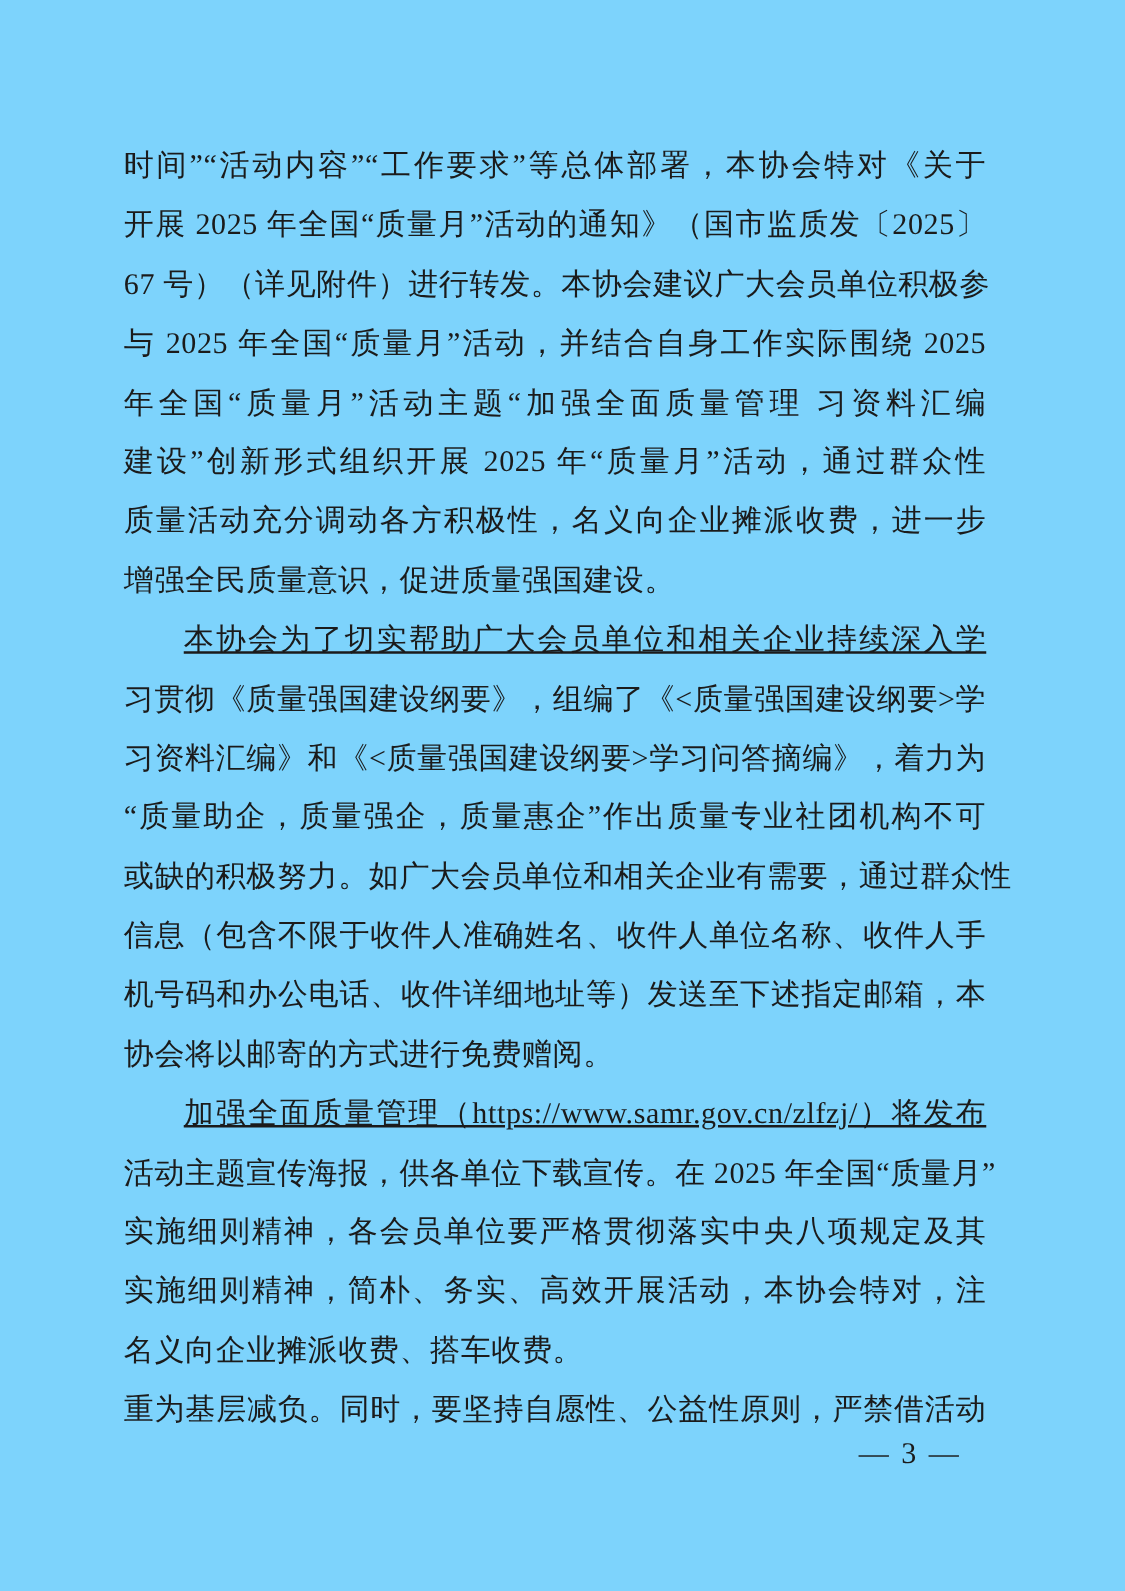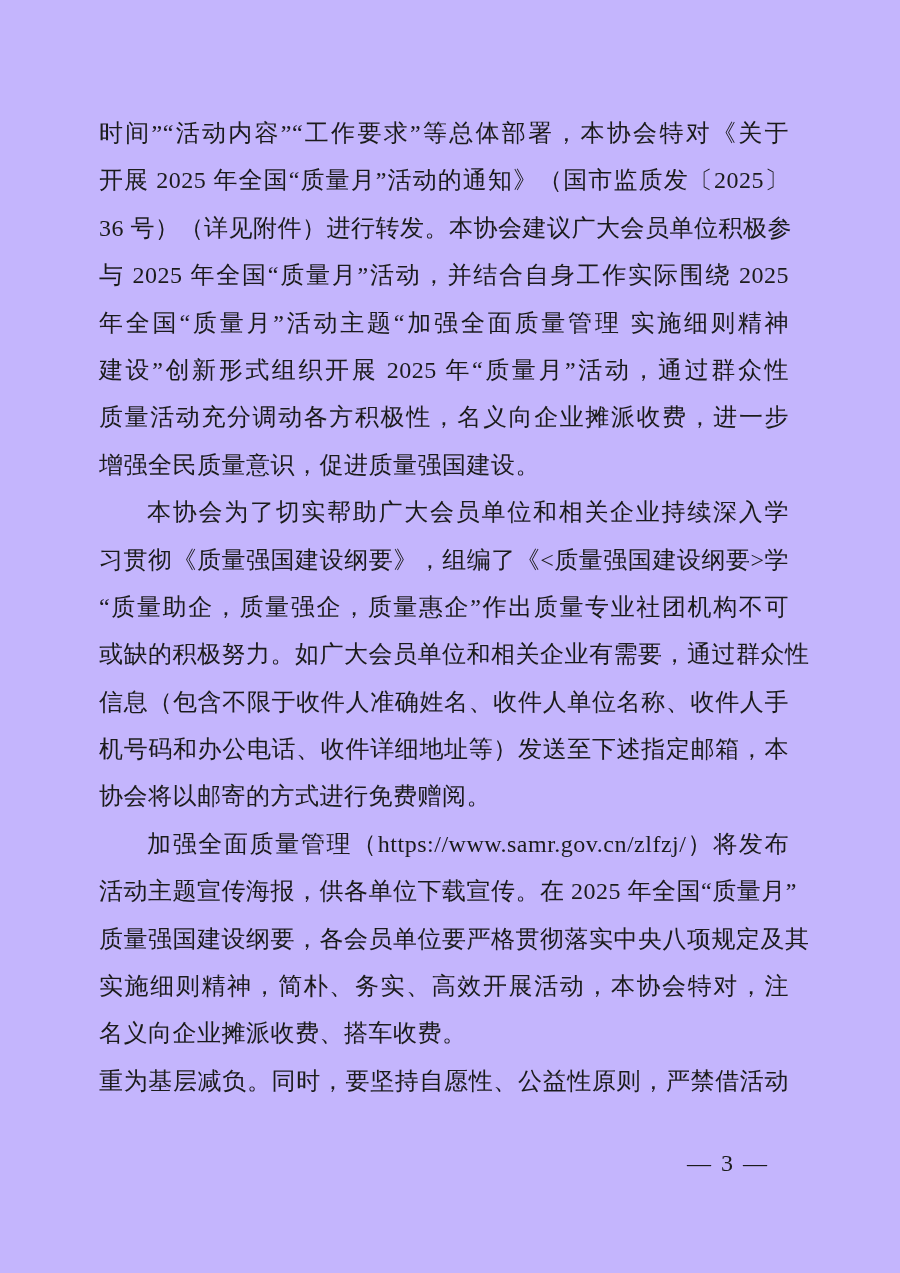--- a/index.html
+++ b/index.html
@@ -4,21 +4,21 @@
 <style>
   html, body {
     margin: 0;
     padding: 0;
     background: #ffffff;
   }
   .page {
     position: relative;
     width: 900px;
     height: 1273px;
-    background: #c4b5fd;
+    background: #7dd3fc;
     overflow: hidden;
     font-family: "Liberation Serif", "DejaVu Serif", serif;
     color: #1b1b1b;
   }
   .body-text {
     position: absolute;
     left: 99px;
     top: 110px;
     width: 690px;
     font-size: 24px;
@@ -35,62 +35,64 @@
     text-align-last: justify;
     text-justify: inter-ideograph;
     letter-spacing: 0.5px;
   }
   .ln.end {
     text-align: right;
     text-align-last: left;
   }
   .ln.ind {
     text-indent: 2em;
+    text-decoration: underline;
   }
   .page-number {
     position: absolute;
     right: 131px;
     top: 1148px;
     font-size: 24px;
     line-height: 30px;
     letter-spacing: 2px;
     color: #1b1b1b;
   }
 </style>
 </head>
 <body>
 
 <div class="page">
   <div class="body-text">
 
     <div class="para">
       <div class="ln">时间”“活动内容”“工作要求”等总体部署，本协会特对《关于</div>
       <div class="ln">开展 2025 年全国“质量月”活动的通知》（国市监质发〔2025〕</div>
-      <div class="ln">36 号）（详见附件）进行转发。本协会建议广大会员单位积极参</div>
+      <div class="ln">67 号）（详见附件）进行转发。本协会建议广大会员单位积极参</div>
       <div class="ln">与 2025 年全国“质量月”活动，并结合自身工作实际围绕 2025</div>
-      <div class="ln">年全国“质量月”活动主题“加强全面质量管理 实施细则精神</div>
+      <div class="ln">年全国“质量月”活动主题“加强全面质量管理 习资料汇编</div>
       <div class="ln">建设”创新形式组织开展 2025 年“质量月”活动，通过群众性</div>
       <div class="ln">质量活动充分调动各方积极性，名义向企业摊派收费，进一步</div>
       <div class="ln end">增强全民质量意识，促进质量强国建设。</div>
     </div>
 
     <div class="para">
       <div class="ln ind">本协会为了切实帮助广大会员单位和相关企业持续深入学</div>
       <div class="ln">习贯彻《质量强国建设纲要》，组编了《&lt;质量强国建设纲要&gt;学</div>
+      <div class="ln">习资料汇编》和《&lt;质量强国建设纲要&gt;学习问答摘编》，着力为</div>
       <div class="ln">“质量助企，质量强企，质量惠企”作出质量专业社团机构不可</div>
       <div class="ln">或缺的积极努力。如广大会员单位和相关企业有需要，通过群众性</div>
       <div class="ln">信息（包含不限于收件人准确姓名、收件人单位名称、收件人手</div>
       <div class="ln">机号码和办公电话、收件详细地址等）发送至下述指定邮箱，本</div>
       <div class="ln end">协会将以邮寄的方式进行免费赠阅。</div>
     </div>
 
     <div class="para">
       <div class="ln ind">加强全面质量管理（https://www.samr.gov.cn/zlfzj/）将发布</div>
       <div class="ln">活动主题宣传海报，供各单位下载宣传。在 2025 年全国“质量月”</div>
-      <div class="ln">质量强国建设纲要，各会员单位要严格贯彻落实中央八项规定及其</div>
+      <div class="ln">实施细则精神，各会员单位要严格贯彻落实中央八项规定及其</div>
       <div class="ln">实施细则精神，简朴、务实、高效开展活动，本协会特对，注</div>
       <div class="ln end">名义向企业摊派收费、搭车收费。</div>
       <div class="ln">重为基层减负。同时，要坚持自愿性、公益性原则，严禁借活动</div>
     </div>
 
   </div>
 
   <div class="page-number">— 3 —</div>
 </div>
 

